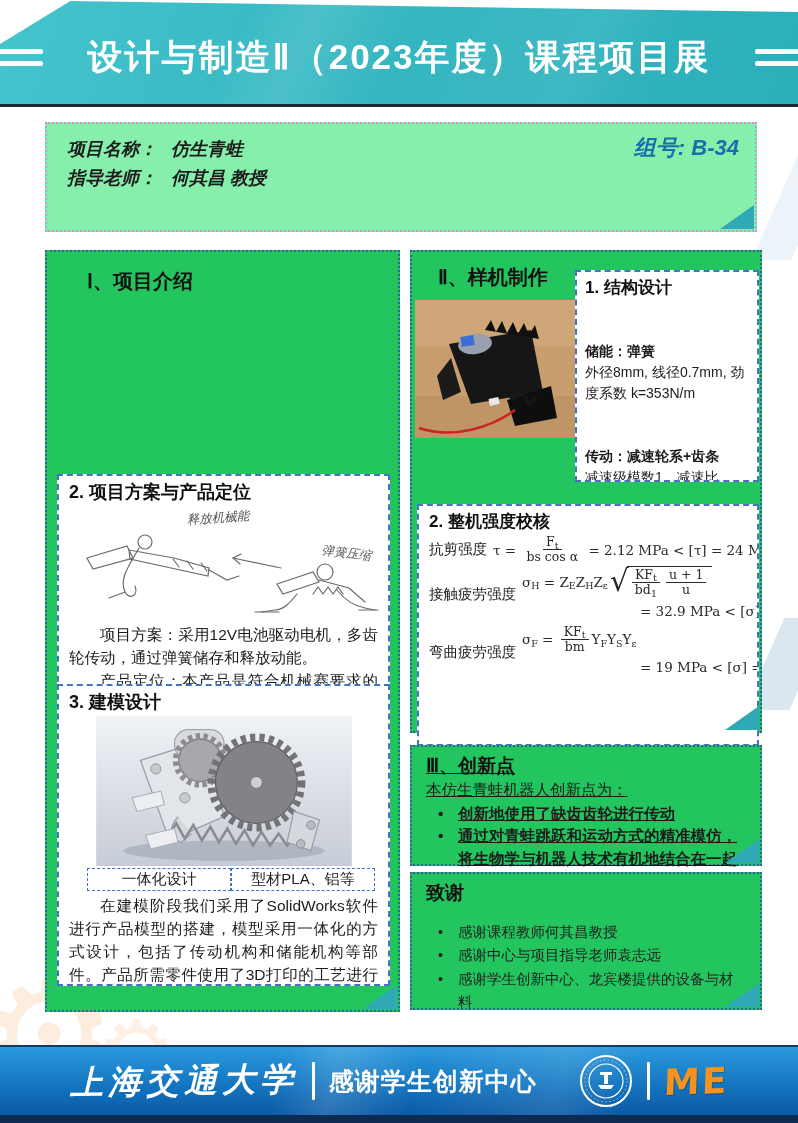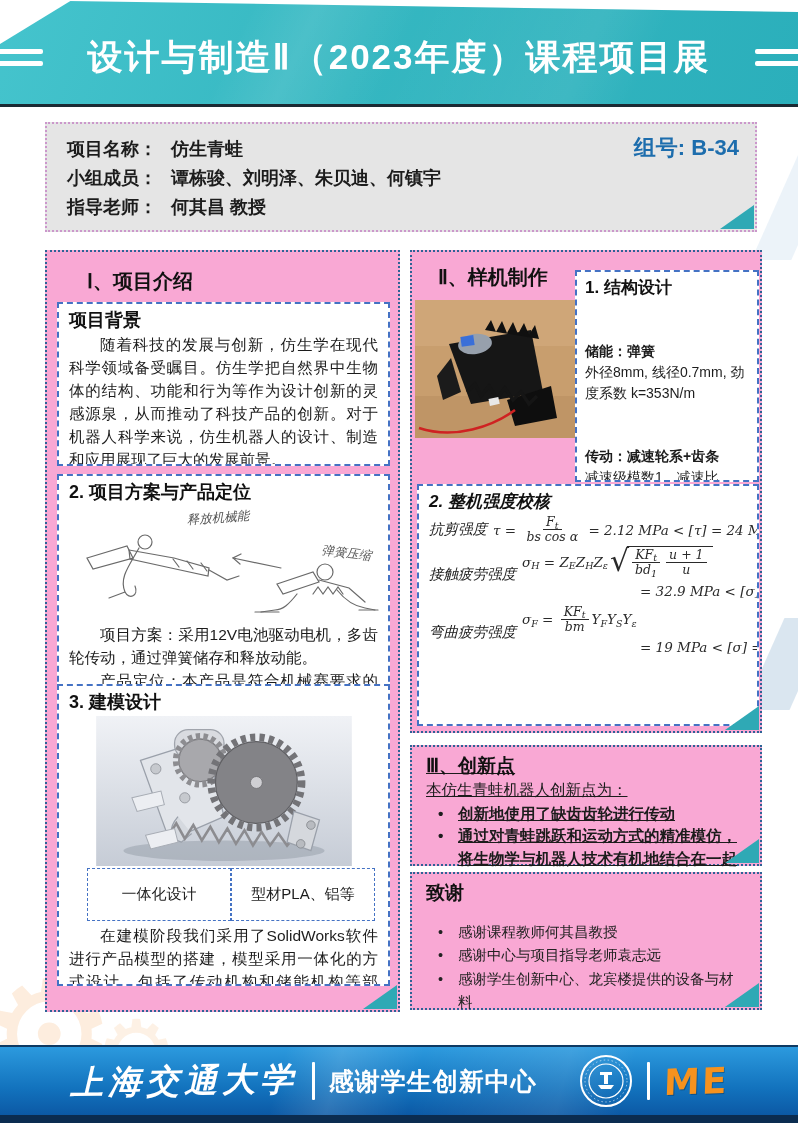--- a/index.html
+++ b/index.html
@@ -22,51 +22,51 @@
   .dbar::before{top:0;} .dbar::after{bottom:0;}
   
   .wm{position:absolute;z-index:0;pointer-events:none;}
   .wm-gear1{left:-18px;top:948px;font-size:150px;color:rgba(243,166,91,.20);font-family:"DejaVu Sans",sans-serif;}
   .wm-gear2{left:96px;top:1000px;font-size:90px;color:rgba(243,166,91,.16);font-family:"DejaVu Sans",sans-serif;}
   .wm-blue1{right:-12px;top:618px;width:46px;height:92px;background:rgba(188,210,228,.55);transform:skewX(-24deg);}
   .wm-blue2{right:-20px;top:140px;width:40px;height:120px;background:rgba(200,222,238,.35);transform:skewX(-24deg);}
   
   .tri{position:absolute;right:1px;bottom:1px;width:0;height:0;
     border-bottom:24px solid #2fa9b5;border-left:34px solid transparent;}
-  .obox{position:absolute;background:#f9a8d4;border:2px dotted #2d6396;box-sizing:border-box;z-index:2;}
+  .obox{position:absolute;background:#22c55e;border:2px dotted #2d6396;box-sizing:border-box;z-index:2;}
   .ibox{border:2px dashed #4472c4;box-sizing:border-box;background:#fff;}
   .sec-title{font-weight:700;font-size:20px;color:#111;}
   .sub-title{font-weight:700;font-size:18px;color:#111;}
   
   .info-box{position:absolute;left:45px;top:122px;width:712px;height:110px;border:2px dotted #cb97cb;
-    box-sizing:border-box;background:#e5e5e5;z-index:2;padding:11px 20px;}
+    box-sizing:border-box;background:#86efac;z-index:2;padding:11px 20px;font-style:italic;}
   .info-row{font-size:18px;font-weight:700;line-height:29px;white-space:nowrap;}
   .info-row .lab{margin-right:14px;}
   .group-no{position:absolute;right:16px;top:9px;color:#1d6dad;font-size:22px;font-weight:700;}
   
   .col-left{left:45px;top:250px;width:355px;height:762px;}
   .col-left .sec-title{margin:16px 0 0 40px;}
   .bg-box{position:absolute;left:10px;top:50px;width:333px;height:164px;padding:4px 10px;overflow:hidden;}
   .bg-box .sub-title{margin-bottom:2px;}
   .para{font-size:15.5px;line-height:1.48;text-align:justify;text-indent:2em;margin:0;}
   .plan-box{position:absolute;left:10px;top:222px;width:333px;height:228px;padding:4px 10px;overflow:hidden;}
   .sketch{display:block;margin:2px auto 0 auto;}
   .model-box{position:absolute;left:10px;top:432px;width:333px;height:302px;padding:4px 10px;overflow:hidden;}
   .cad{display:block;margin:2px auto 2px auto;}
   .tag-row{display:flex;justify-content:space-between;margin:2px 18px 4px 18px;}
-  .tag{border:1.5px dashed #4472c4;font-size:15px;padding:16px 12px;min-width:118px;text-align:center;}
+  .tag{border:1.5px dashed #4472c4;font-size:15px;padding:1px 12px;min-width:118px;text-align:center;}
   
   .proto-box{left:410px;top:250px;width:352px;height:483px;}
   .proto-box .sec-title{margin:12px 0 0 26px;}
   .photo{position:absolute;left:3px;top:48px;}
   .struct-box{position:absolute;left:163px;top:18px;width:184px;height:212px;padding:4px 8px;overflow:hidden;}
   .struct-box .sub-title{font-size:17px;}
   .sline{font-size:14px;line-height:1.5;}
   .sline.b{font-weight:700;margin-top:42px;}
-  .strength-box{position:absolute;left:5px;top:232px;width:342px;height:242px;padding:4px 10px;overflow:hidden;font-style:italic;}
+  .strength-box{position:absolute;left:5px;top:252px;width:342px;height:242px;padding:4px 10px;overflow:hidden;}
   .strength-box .sub-title{font-size:17px;margin-bottom:2px;}
   .srow{display:flex;align-items:center;margin:1px 0;}
   .slabel{flex:0 0 auto;font-size:14.5px;margin-right:6px;}
   .sbody{font-family:"DejaVu Serif",serif;font-size:13.5px;color:#2a2a2a;}
   .fline{display:flex;align-items:center;white-space:pre;min-height:26px;}
   .fline.cont{margin-left:118px;}
   .mt{white-space:pre;}
   .msub{font-size:9.5px;position:relative;top:4px;}
   .frac{display:inline-flex;flex-direction:column;align-items:center;margin:0 3px;font-size:12.5px;}
   .fn,.fd{display:flex;align-items:center;justify-content:center;padding:0 3px;line-height:1.15;}
@@ -116,36 +116,29 @@
     <span class="dbar"></span>
     <span class="htitle">设计与制造Ⅱ（2023年度）课程项目展</span>
     <span class="dbar"></span>
   </div>
 
   <div class="info-box">
     <div class="info-row">
       <span class="lab">项目名称：</span><span>仿生青蛙</span>
     </div>
     <div class="info-row">
-      <span class="lab">小组成员：</span><span>谭栋骏、刘明泽、朱贝迪、何镇宇</span>
-    </div>
-    <div class="info-row">
       <span class="lab">指导老师：</span><span>何其昌  教授</span>
     </div>
     <div class="group-no"><span>组号: </span><span>B-34</span></div>
     <div class="tri"></div>
   </div>
 
   <div class="obox col-left">
     <div class="sec-title">Ⅰ、项目介绍</div>
 
-    <div class="ibox bg-box">
-      <div class="sub-title">项目背景</div>
-      <p class="para">随着科技的发展与创新，仿生学在现代科学领域备受瞩目。仿生学把自然界中生物体的结构、功能和行为等作为设计创新的灵感源泉，从而推动了科技产品的创新。对于机器人科学来说，仿生机器人的设计、制造和应用展现了巨大的发展前景。</p>
-    </div>
 
     <div class="ibox plan-box">
       <div class="sub-title">2. 项目方案与产品定位</div>
       <svg class="sketch" width="310" height="118" viewBox="0 0 310 118">
         <g stroke="#6a6a6a" stroke-width="1.2" fill="none" stroke-linecap="round">
 
           <path d="M18,52 L58,40 L64,52 L24,63 Z"></path>
           <path d="M60,44 L105,52 L140,62 L139,70 L102,62 L61,53 Z"></path>
           <circle cx="76" cy="36" r="7"></circle>
           <path d="M70,42 C60,60 50,72 56,86 C60,94 70,90 66,80"></path>

